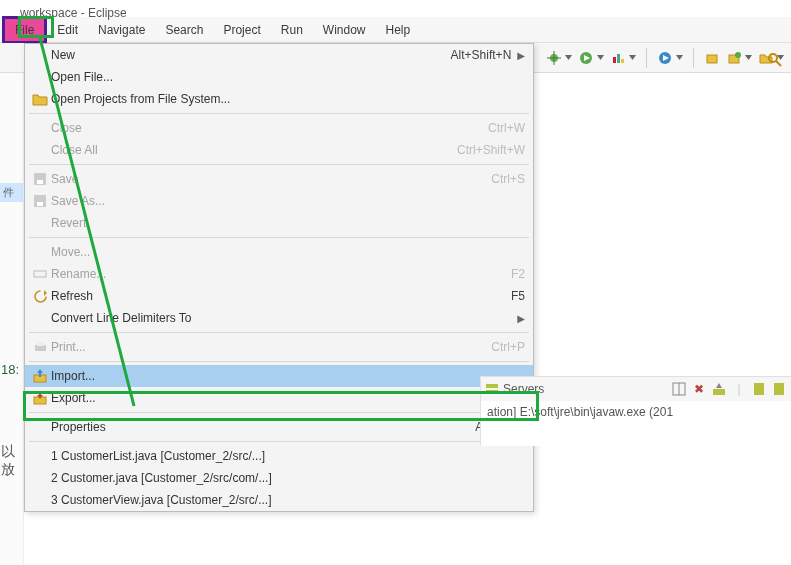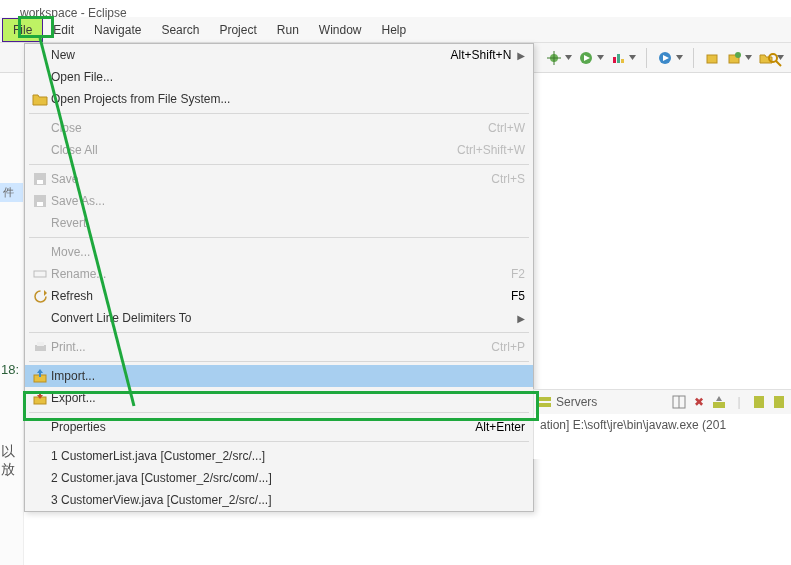--- a/index.html
+++ b/index.html
@@ -1,21 +1,21 @@
 <!DOCTYPE html>
 <html><head>
 <meta charset="utf-8">
 <style>
   * { margin: 0; padding: 0; box-sizing: border-box; font-family: "Segoe UI", Tahoma, sans-serif; font-size: 12px; }
   body { background: #ffffff; width: 791px; height: 565px; overflow: hidden; position: relative; }
   .title-bar { height: 17px; display: flex; align-items: center; padding-left: 20px; color: #4b4b4b; background: #ffffff; }
   .title-bar .title-text { font-size: 12px; color: #555; margin-top: 8px; }
   .menu-bar { height: 26px; display: flex; align-items: center; padding: 0 2px; background: #f7f7f7; border-bottom: 1px solid #e0e0e0; }
   .menu-item { padding: 4px 10px; color: #3b3b3b; cursor: default; }
-  .menu-item.active { background: #bef264; border: 1px solid #4c1d95; }
+  .menu-item.active { background: #ec4899; border: 3px solid #4c1d95; }
   .toolbar { height: 30px; display: flex; align-items: center; padding: 2px 6px; gap: 6px; background: #f6f6f6; border-bottom: 1px solid #dcdcdc; position: relative; }
   .tb-group { display: flex; align-items: center; gap: 2px; }
   .tb-sep { width: 1px; height: 20px; background: #d0d0d0; margin: 0 4px; }
   .tb-icon { width: 16px; height: 16px; display: inline-flex; align-items: center; justify-content: center; font-size: 13px; }
   .tb-dd { width: 7px; height: 5px; margin-left: 1px; }
   .tb-dd svg { display:block; }
   .yellow { color: #d8a300; }
   .green { color: #2f9a2f; }
   .content { position: absolute; top: 73px; left: 0; right: 0; bottom: 0; background: #ffffff; }
   .left-gutter { position: absolute; left: 0; top: 0; width: 24px; height: 100%; background: #fbfbfb; border-right: 1px solid #eee; }
@@ -23,25 +23,25 @@
   .left-gutter .g-item.sel { background: #cfe6ff; }
   .left-gutter .time { color: #2b5f39; font-size: 13px; margin-top: 160px; padding-left: 1px; }
   .left-gutter .cn { margin-top: 66px; font-size: 14px; color: #555; padding-left:1px;}
   .dropdown { position: absolute; left: 24px; top: 43px; width: 510px; background: #f4f4f4; border: 1px solid #bcbcbc; box-shadow: 2px 2px 6px rgba(0,0,0,0.15); }
   .dd-item { display: flex; align-items: center; height: 22px; padding: 0 8px 0 4px; color: #333; }
   .dd-item.disabled { color: #a2a2a2; }
   .dd-item.highlight { background: #a8cff0; }
   .dd-icon { width: 22px; height: 16px; display: inline-flex; align-items: center; justify-content: center; font-size: 12px; color: #8a8a30; }
   .dd-icon.dis { color: #bcbcbc; }
   .dd-label { flex: 1; }
-  .dd-accel { color: #000000; }
+  .dd-accel { color: #404040; }
   .dd-item.disabled .dd-accel { color: #bcbcbc; }
   .dd-arrow { margin-left: 6px; color: #666; font-size: 10px; }
   .dd-sep { height: 1px; background: #d7d7d7; margin: 3px 4px; }
-  .servers-panel { position: absolute; right: 0; top: 389px; width: 258px; height: 70px; border-left: 1px solid #e0e0e0; border-top: 1px solid #e0e0e0; background: #fff; }
+  .servers-panel { position: absolute; right: 0; top: 376px; width: 311px; height: 70px; border-left: 1px solid #e0e0e0; border-top: 1px solid #e0e0e0; background: #fff; }
   .servers-hdr { display: flex; align-items: center; height: 24px; padding: 0 4px; background: #f6f6f6; gap: 4px; }
   .servers-title { flex: 1; color: #5a5a5a; display: flex; align-items:center; gap:4px;}
   .servers-ico { width: 14px; height: 14px; }
   .servers-btn { width: 16px; height: 16px; display: inline-flex; align-items: center; justify-content: center; font-size: 12px; color: #888; }
   .servers-body { padding: 4px 6px; color: #555; font-size: 12px; white-space: nowrap; overflow: hidden; }
   .search-ico { position: absolute; right: 6px; top: 50px; width: 20px; height: 20px; display:flex; align-items:center; justify-content:center;}
   
   .mark-file { position: absolute; left: 18px; top: 16px; width: 36px; height: 22px; border: 3px solid #1ea83d; z-index: 50; pointer-events: none; }
   .mark-import { position: absolute; left: 23px; top: 391px; width: 516px; height: 30px; border: 3px solid #1ea83d; z-index: 50; pointer-events: none; }
   .mark-line { position: absolute; left: 34px; top: 38px; width: 110px; height: 370px; z-index: 49; pointer-events: none; }

